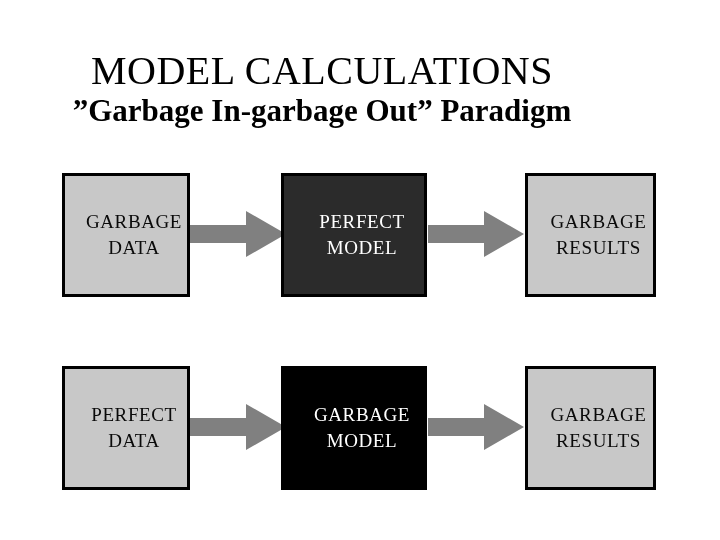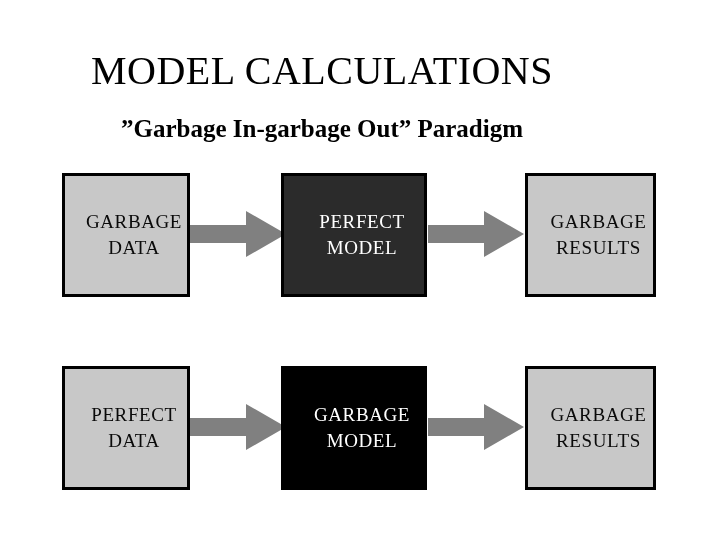--- a/index.html
+++ b/index.html
@@ -34,26 +34,26 @@
     font-family: "Liberation Serif", "DejaVu Serif", serif;
     font-size: 40px;
     font-weight: 400;
     line-height: 42px;
     letter-spacing: 0.5px;
     color: #000000;
     white-space: nowrap;
   }
   .sub-title {
     font-family: "Liberation Serif", "DejaVu Serif", serif;
-    font-size: 25px;
+    font-size: 31px;
     font-weight: 700;
     line-height: 34px;
     letter-spacing: 0px;
     color: #000000;
-    margin-top: 20px;
+    margin-top: 2px;
     white-space: nowrap;
     text-align: center;
   }
 
   
   .flow-row {
     position: absolute;
     left: 0;
     width: 720px;
     height: 124px;

